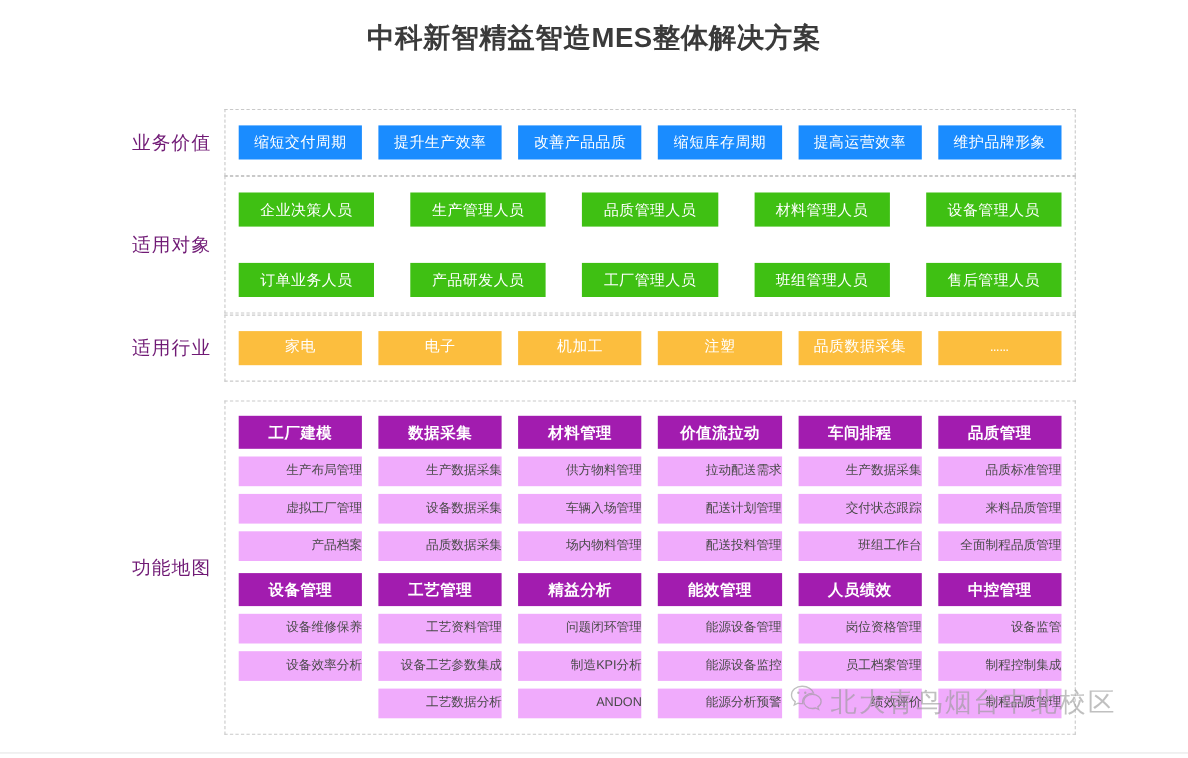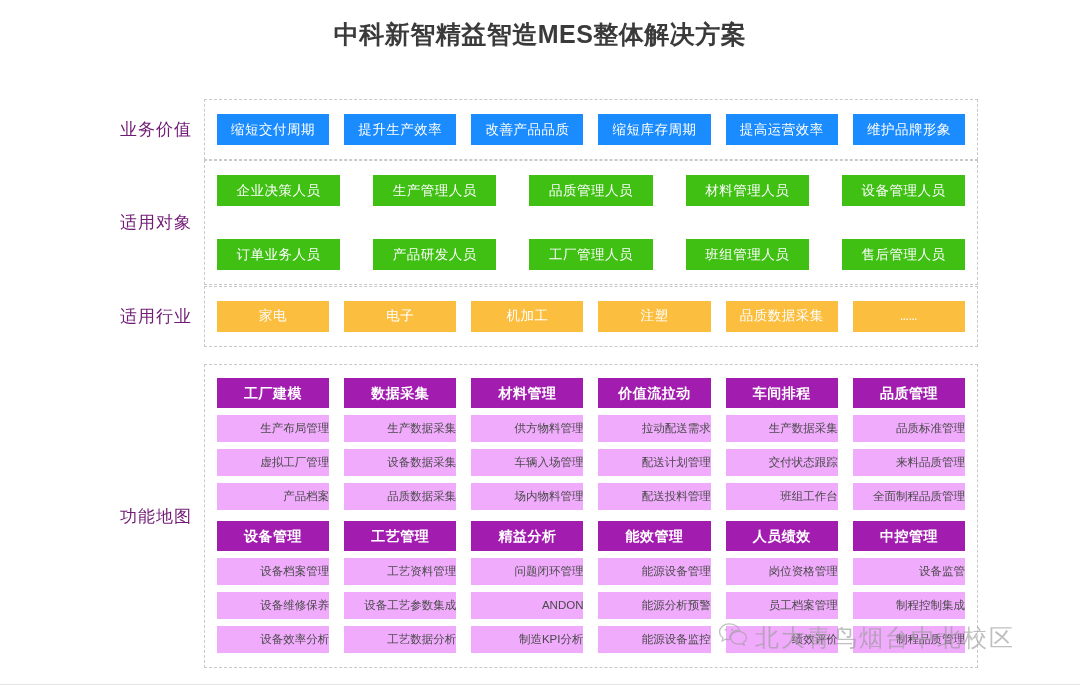--- a/index.html
+++ b/index.html
@@ -252,41 +252,40 @@
           <div class="fn-head">品质管理</div>
           <div class="fn-cell">品质标准管理</div>
           <div class="fn-cell">来料品质管理</div>
           <div class="fn-cell">全面制程品质管理</div>
         </div>
       </div>
 
       <div class="fn-grid fn-block2">
         <div class="fn-col">
           <div class="fn-head">设备管理</div>
-          <div class="fn-cell">设备档案管理</div>
           <div class="fn-cell">设备维修保养</div>
           <div class="fn-cell">设备效率分析</div>
         </div>
         <div class="fn-col">
           <div class="fn-head">工艺管理</div>
           <div class="fn-cell">工艺资料管理</div>
           <div class="fn-cell">设备工艺参数集成</div>
           <div class="fn-cell">工艺数据分析</div>
         </div>
         <div class="fn-col">
           <div class="fn-head">精益分析</div>
           <div class="fn-cell">问题闭环管理</div>
+          <div class="fn-cell">制造KPI分析</div>
           <div class="fn-cell">ANDON</div>
-          <div class="fn-cell">制造KPI分析</div>
         </div>
         <div class="fn-col">
           <div class="fn-head">能效管理</div>
           <div class="fn-cell">能源设备管理</div>
+          <div class="fn-cell">能源设备监控</div>
           <div class="fn-cell">能源分析预警</div>
-          <div class="fn-cell">能源设备监控</div>
         </div>
         <div class="fn-col">
           <div class="fn-head">人员绩效</div>
           <div class="fn-cell">岗位资格管理</div>
           <div class="fn-cell">员工档案管理</div>
           <div class="fn-cell">绩效评价</div>
         </div>
         <div class="fn-col">
           <div class="fn-head">中控管理</div>
           <div class="fn-cell">设备监管</div>

